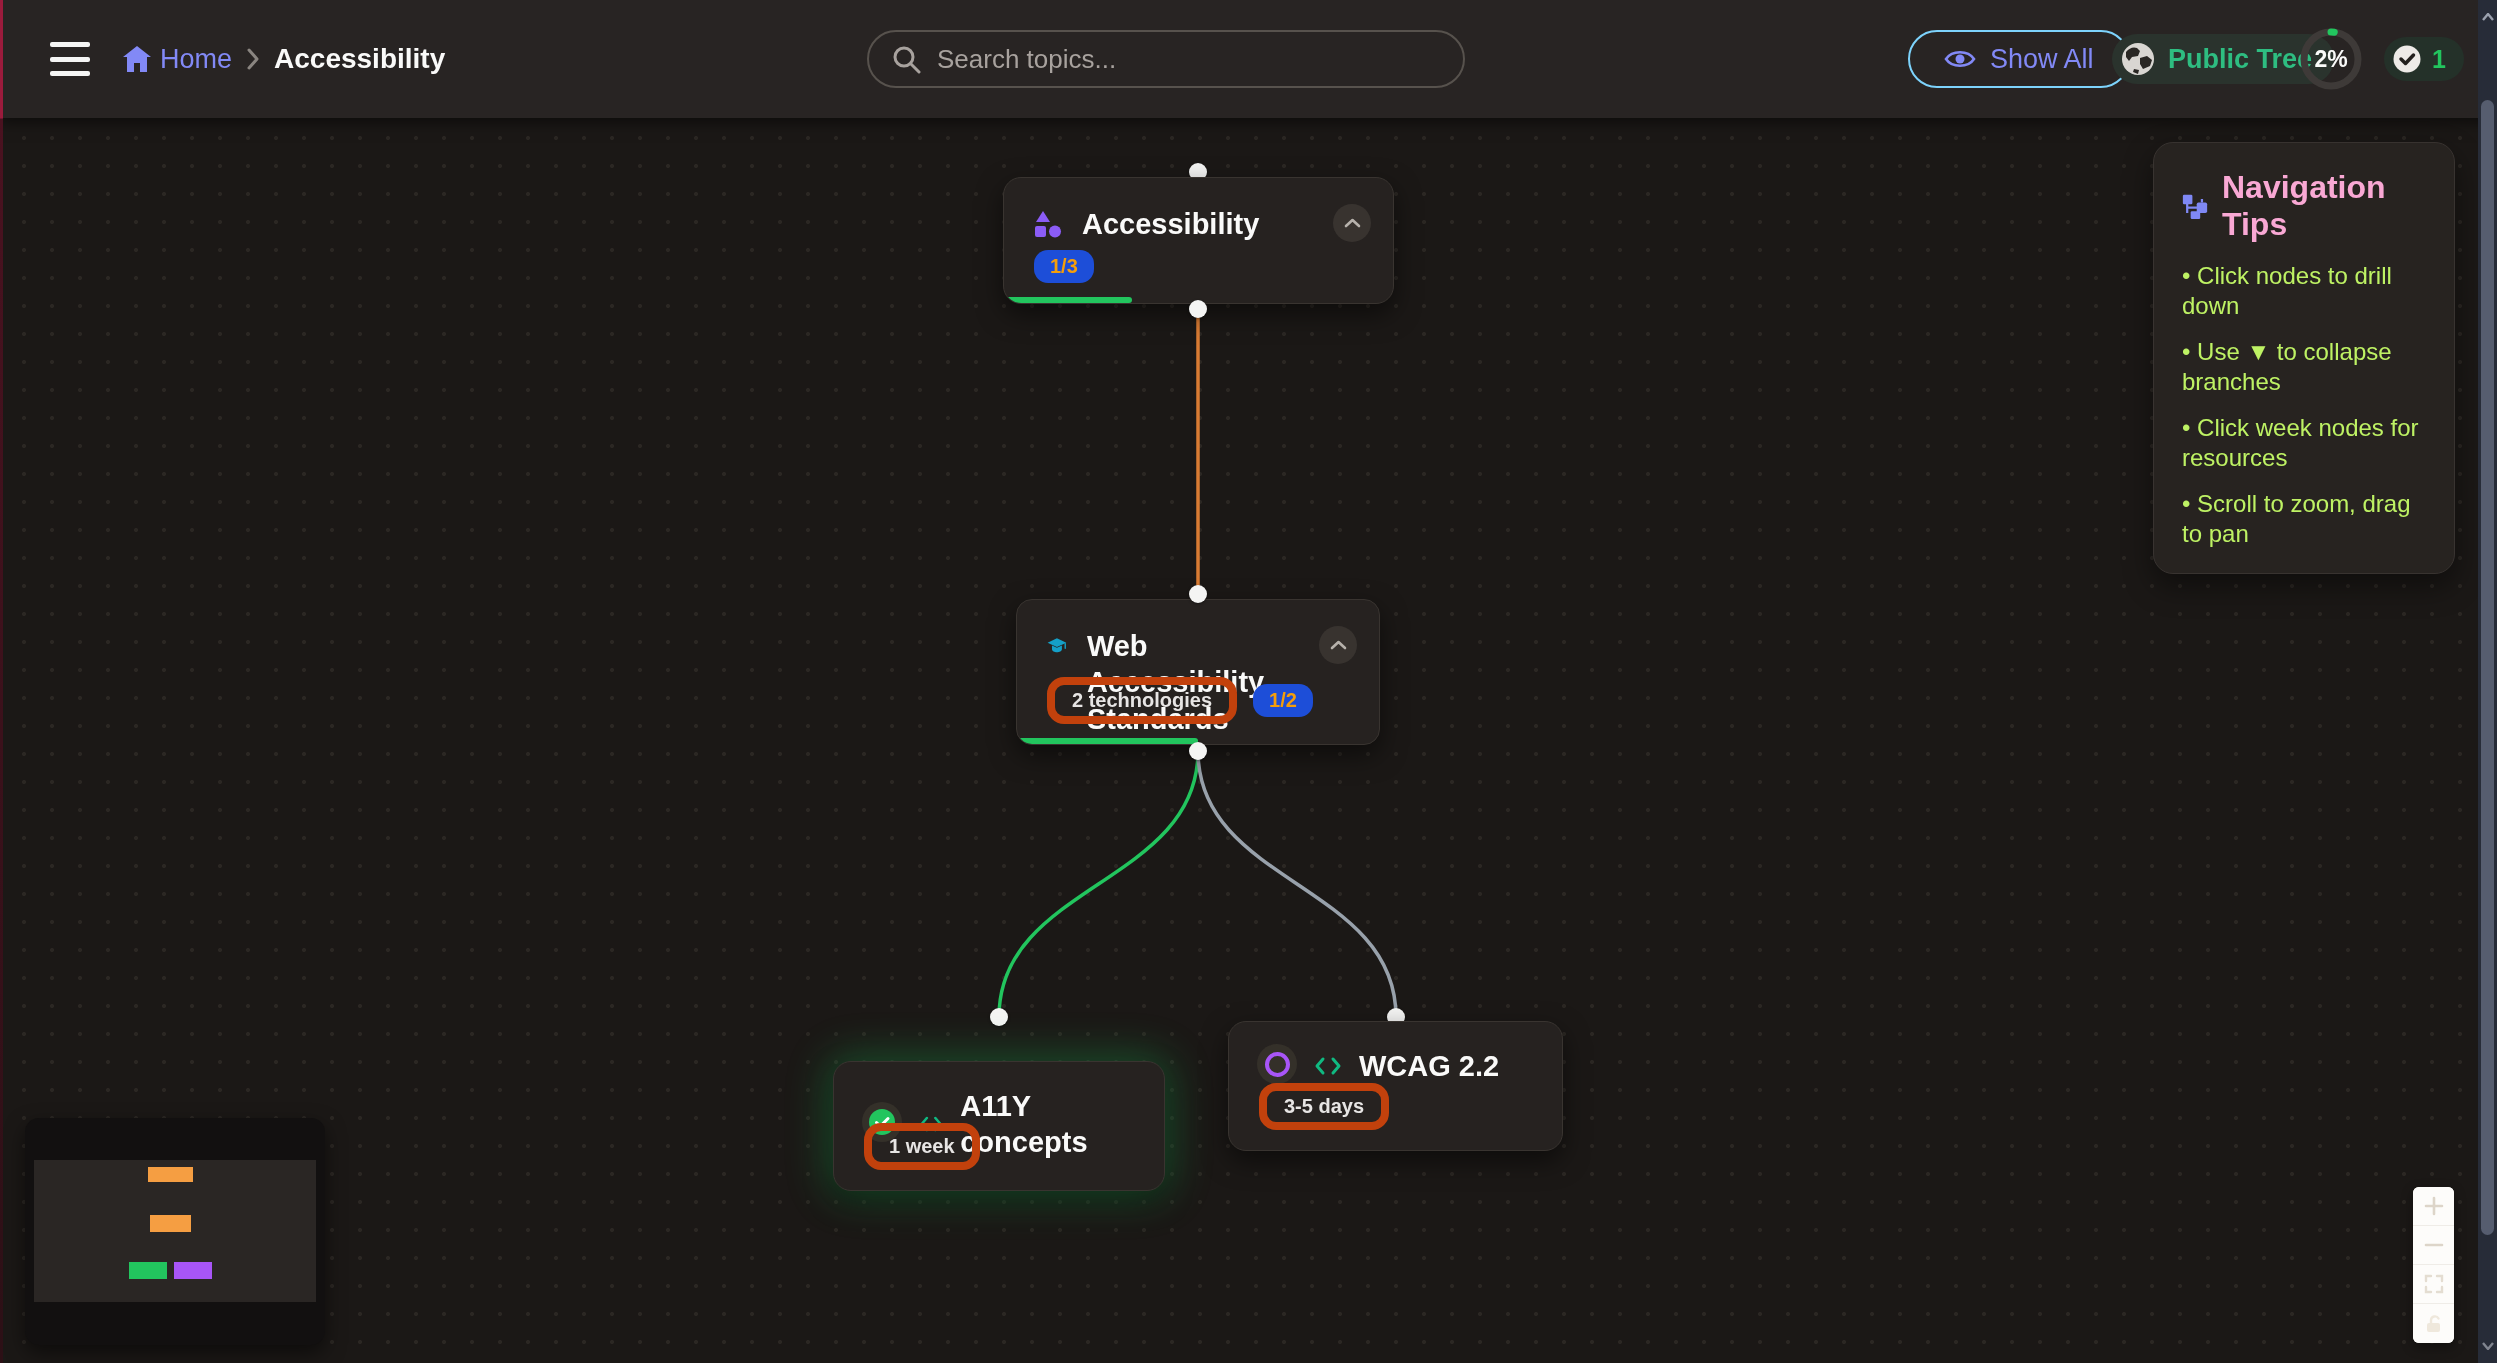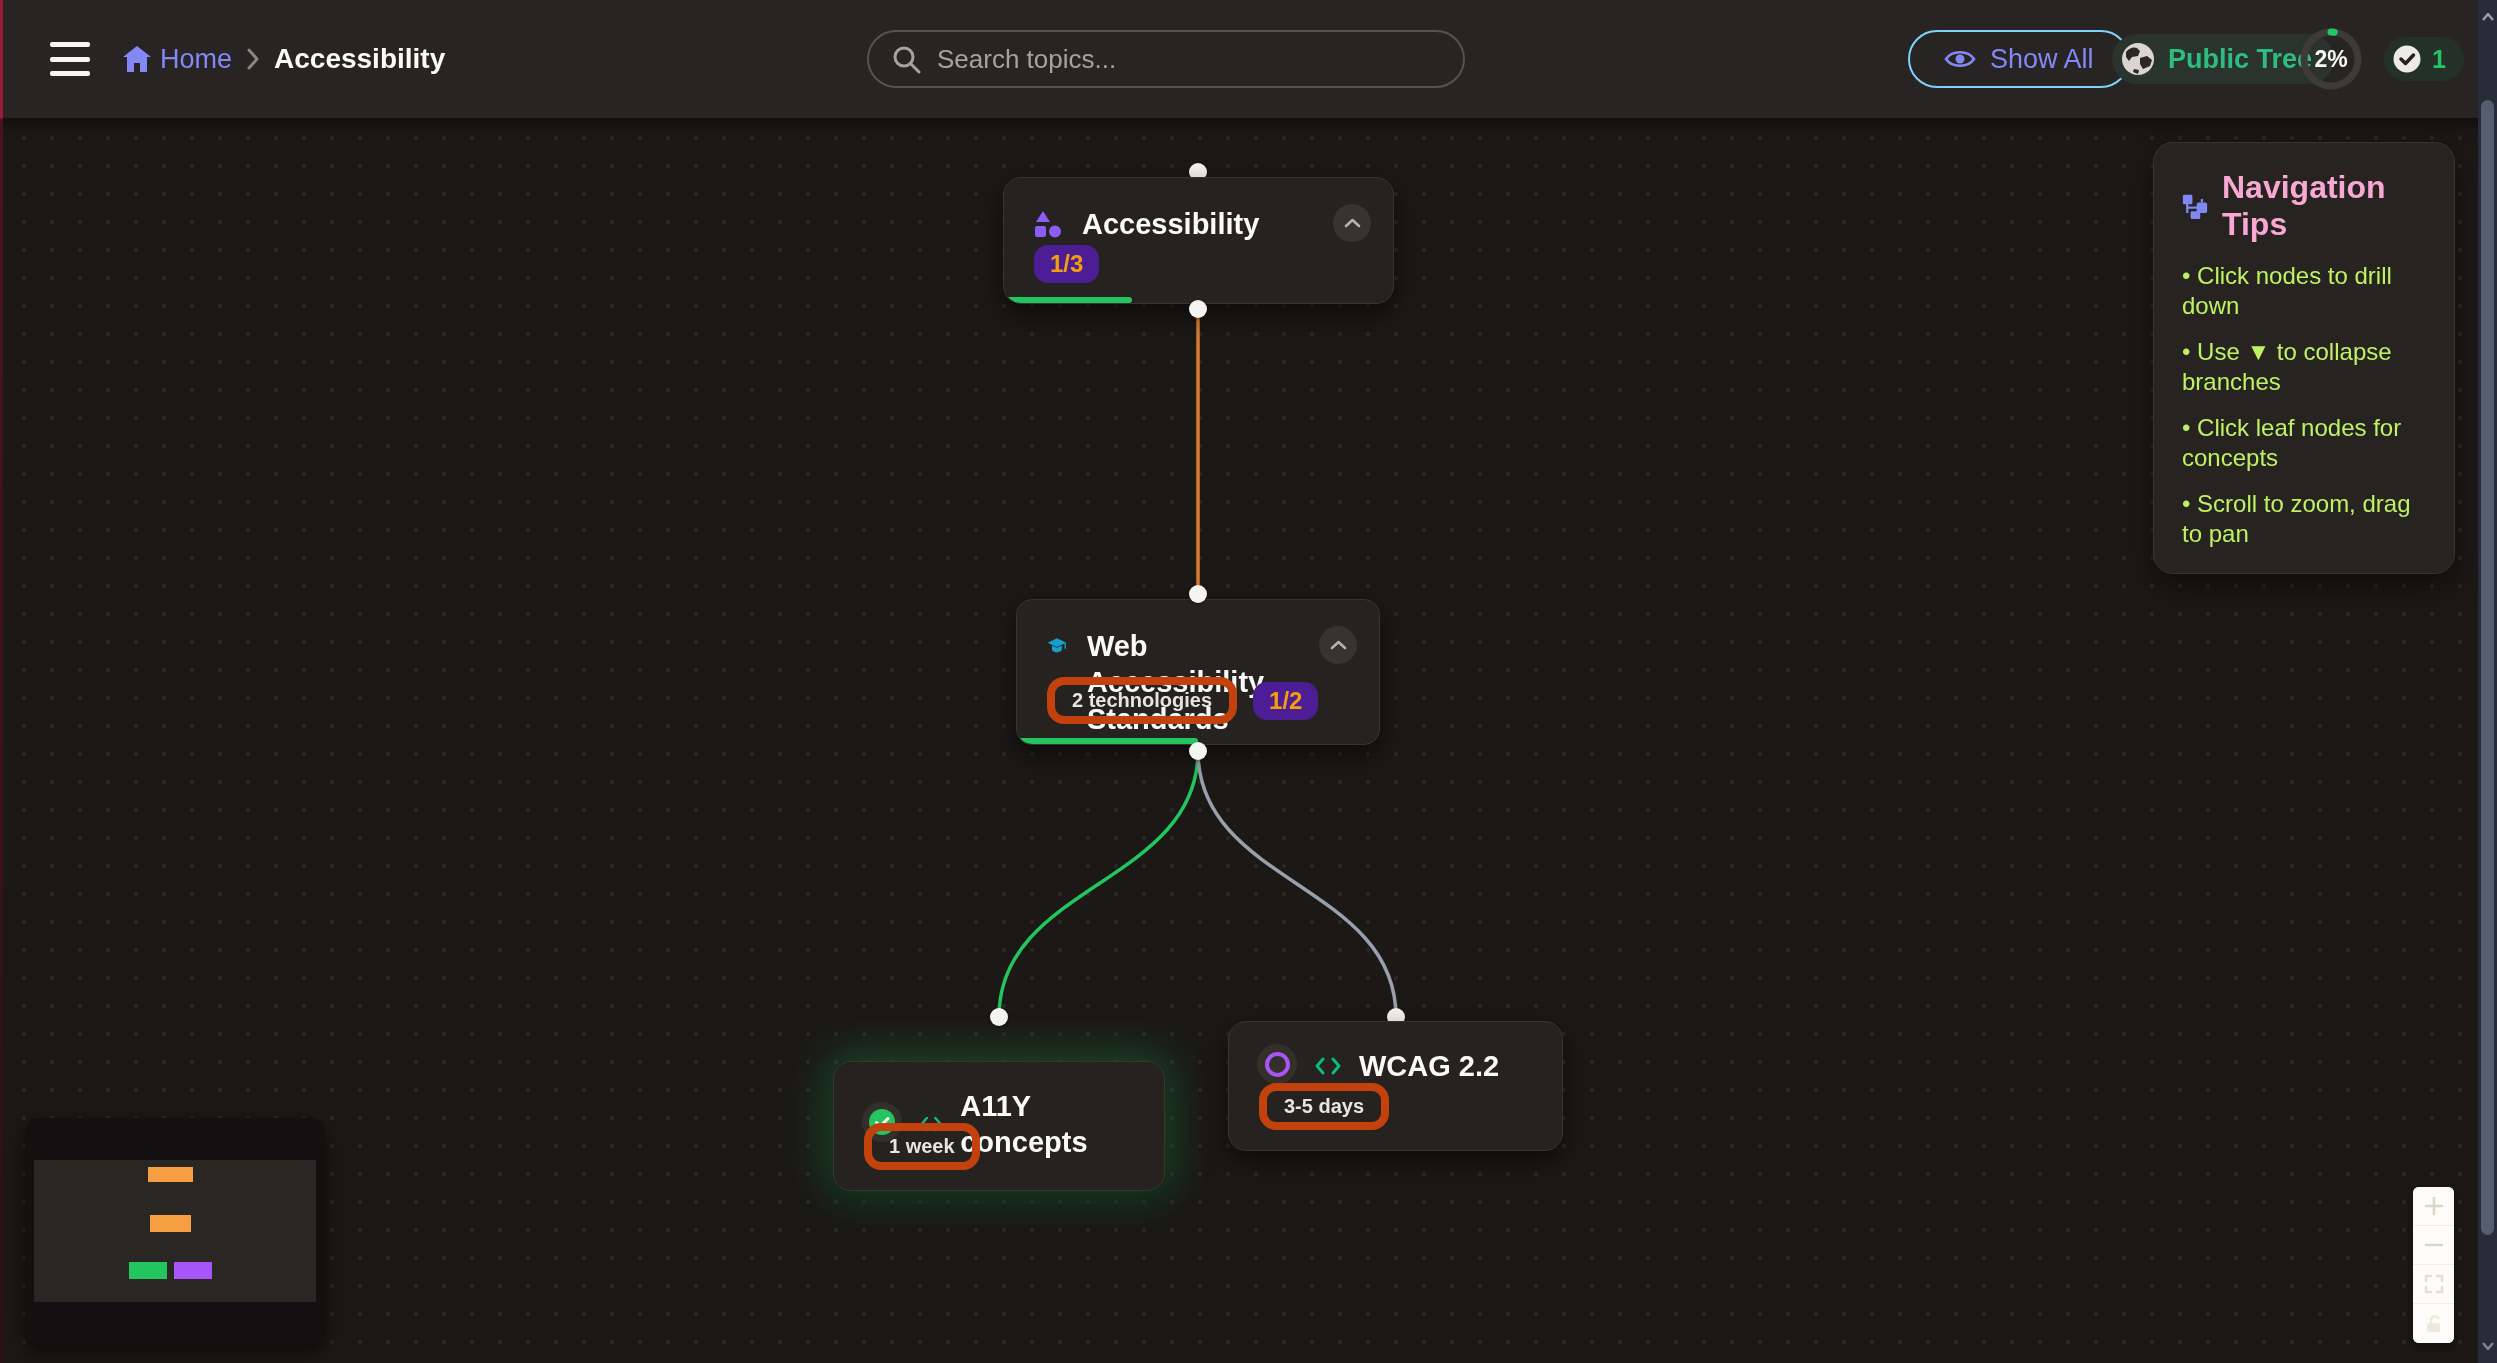--- a/index.html
+++ b/index.html
@@ -52,22 +52,22 @@
   .handle { position:absolute; width:18px; height:18px; border-radius:50%; background:#f4f4f3;
     box-shadow:0 1px 3px rgba(0,0,0,.4); }
   .h-behind { z-index:2; } .h-front { z-index:4; }
 
   .card { position:absolute; z-index:3; background:#262220; border:1px solid #393430;
     border-radius:18px; box-shadow:0 10px 26px rgba(0,0,0,.5); cursor:pointer; overflow:hidden; }
   .card-row { display:flex; align-items:flex-start; gap:20px; padding:28px 74px 0 30px; }
   .card-title { color:#fafaf9; font-size:29px; font-weight:bold; line-height:1.25; }
   .collapse-btn { position:absolute; right:22px; top:26px; width:38px; height:38px; border-radius:50%;
     background:#38332f; display:flex; align-items:center; justify-content:center; cursor:pointer; }
-  .badge-frac { display:inline-flex; align-items:center; background:#4c1d95; color:#f59e0b;
-    font-size:24px; font-weight:bold; border-radius:14px; padding:5px 16px; }
+  .badge-frac { display:inline-flex; align-items:center; background:#1d4ed8; color:#f59e0b;
+    font-size:20px; font-weight:bold; border-radius:14px; padding:5px 16px; }
   .pill { display:inline-flex; align-items:center; border:8px solid #c2410c; border-radius:17px;
     color:#e7e5e4; font-size:20px; font-weight:bold; padding:4px 17px; }
   .card-bottom { position:absolute; left:30px; bottom:20px; display:flex; gap:16px; align-items:center; }
   .progress { position:absolute; left:0; bottom:0; height:6px; background:#22c55e;
     border-radius:0 3px 3px 0; }
 
   .node-root  { left:1003px; top:59px;  width:391px; height:127px; }
   .node-was   { left:1016px; top:481px; width:364px; height:146px;border-radius:16px; }
   .node-a11y  { left:833px;  top:903px; width:332px; height:130px;
     box-shadow:0 0 42px 6px rgba(34,197,94,.32), 0 10px 26px rgba(0,0,0,.5);margin-top:40px; }
@@ -273,21 +273,21 @@
         <svg width="30" height="30" viewBox="0 0 30 30">
           <path d="M6 12 v11 M6 17 h12 M23 7 v4" fill="none" stroke="#7f88f4" stroke-width="2.6"></path>
           <rect x="1" y="2" width="11" height="11" rx="1.5" fill="#7f88f4"></rect>
           <rect x="17" y="11" width="12" height="12" rx="2" fill="#7f88f4"></rect>
           <rect x="10" y="21" width="11" height="9" rx="1.5" fill="#7f88f4"></rect>
         </svg>
         <span class="tips-title">Navigation Tips</span>
       </div>
       <div class="tips-item">• Click nodes to drill down</div>
       <div class="tips-item">• Use ▼ to collapse branches</div>
-      <div class="tips-item">• Click leaf nodes for concepts</div>
+      <div class="tips-item">• Click week nodes for resources</div>
       <div class="tips-item">• Scroll to zoom, drag to pan</div>
     </aside>
 
     <div class="minimap">
       <div class="mm-viewport"></div>
       <div class="mm-node mm-orange" style="left:123px; top:49px; width:45px; height:15px"></div>
       <div class="mm-node mm-orange" style="left:125px; top:97px; width:41px; height:17px"></div>
       <div class="mm-node mm-green" style="left:104px; top:144px; width:38px; height:17px"></div>
       <div class="mm-node mm-purple" style="left:149px; top:144px; width:38px; height:17px"></div>
     </div>

